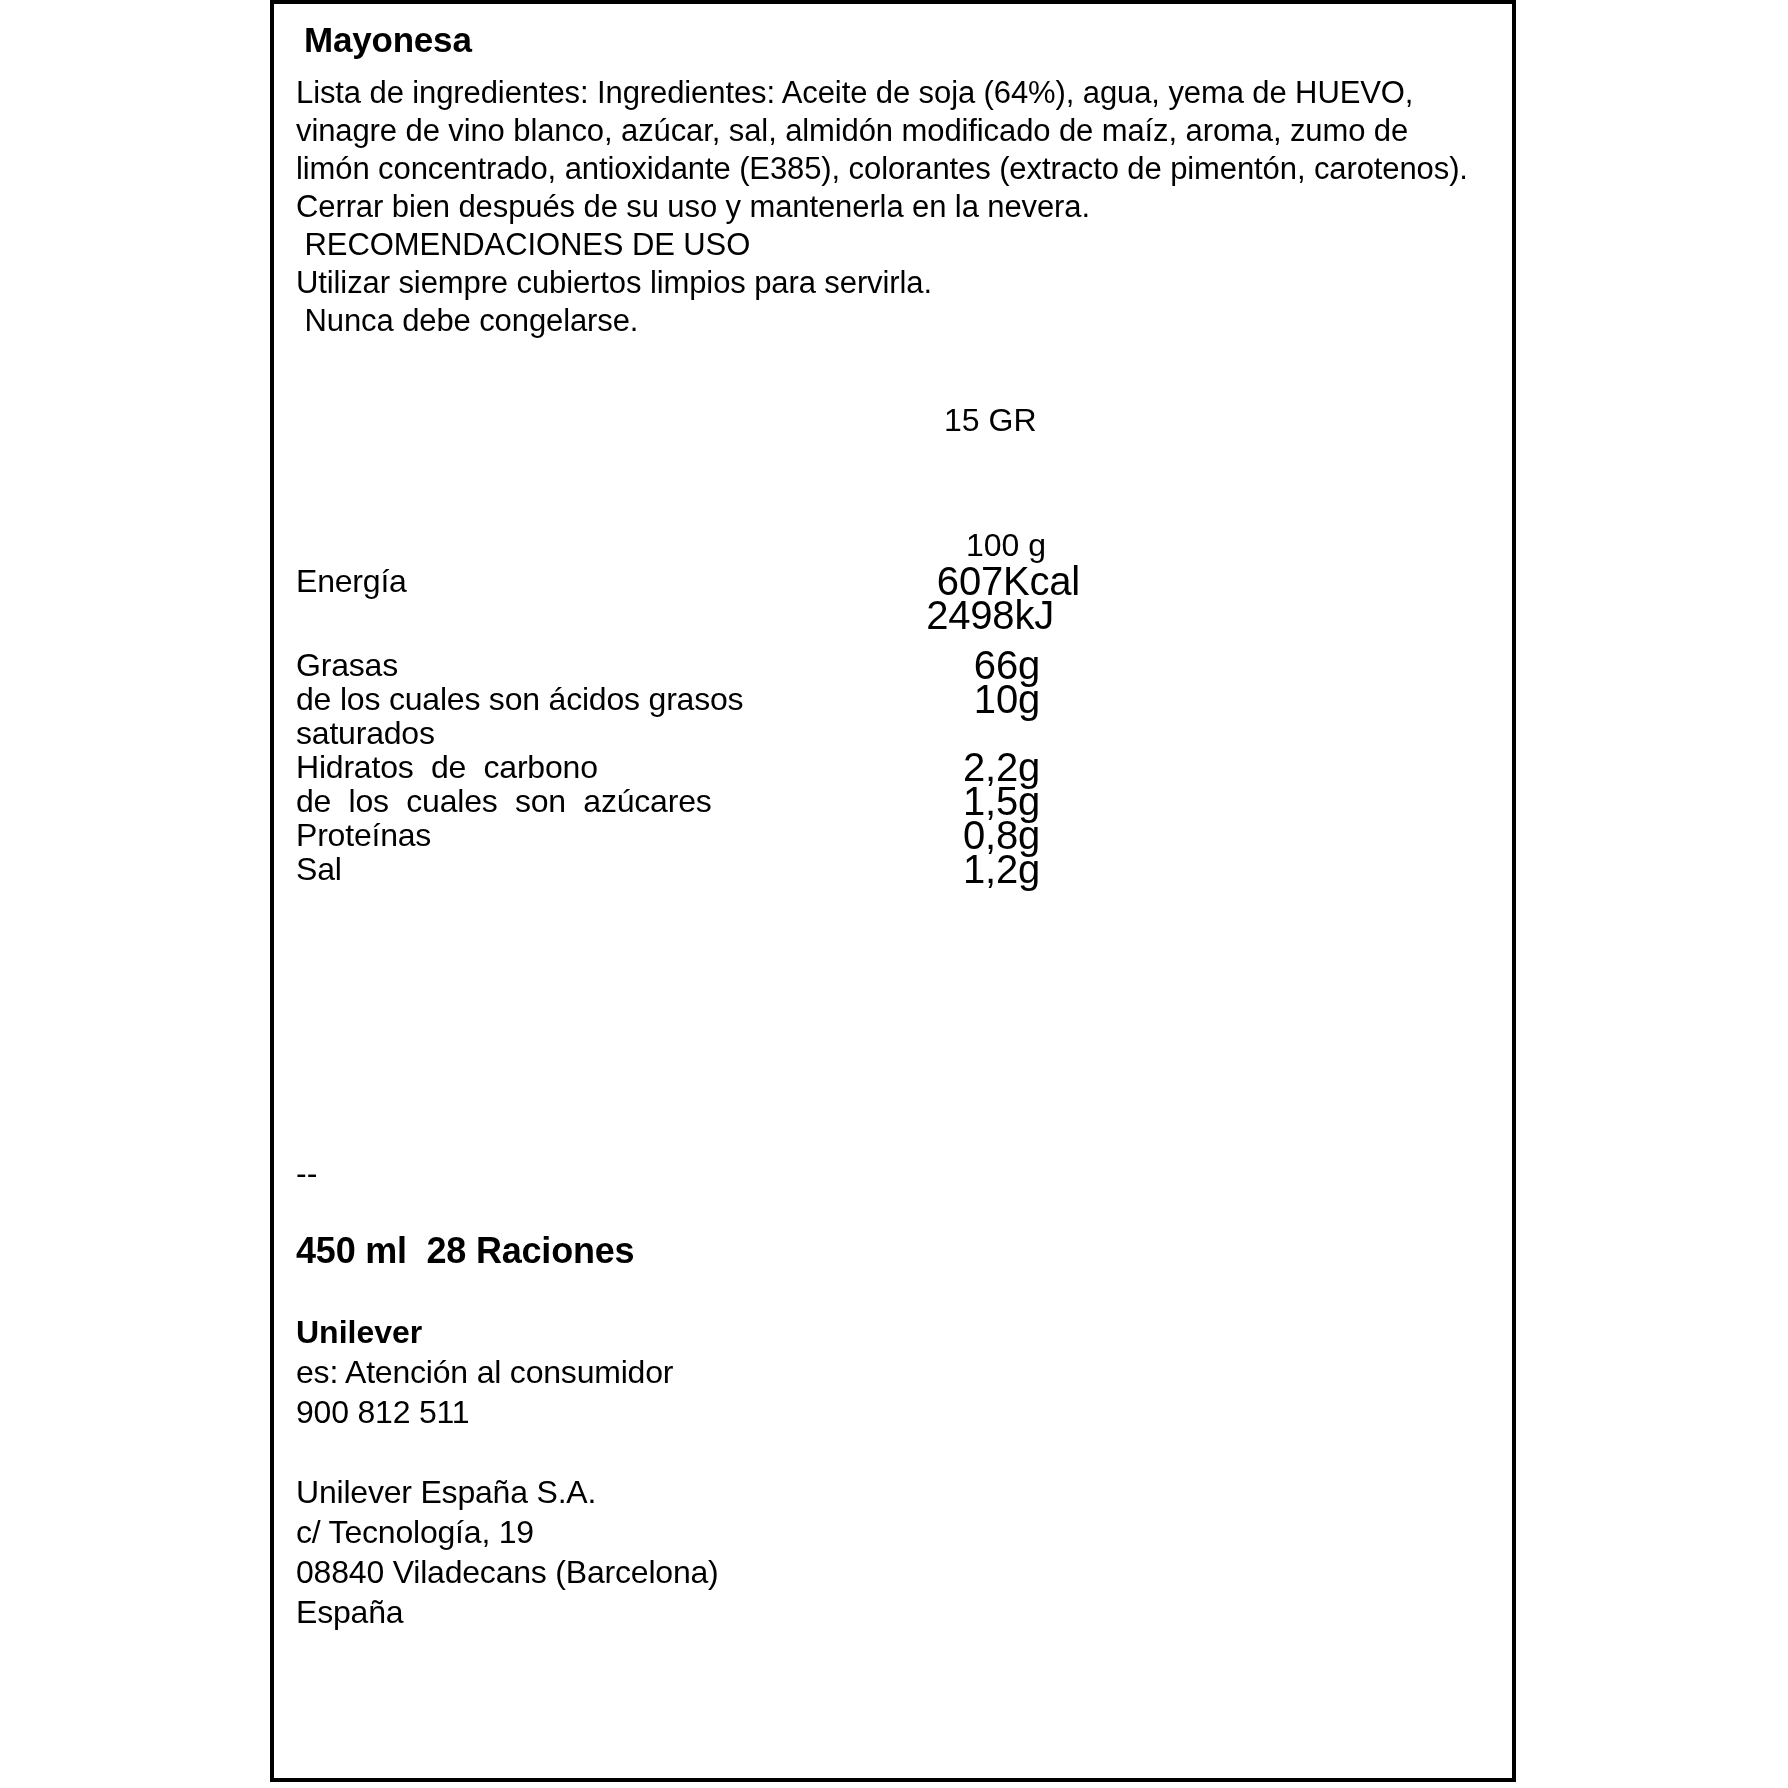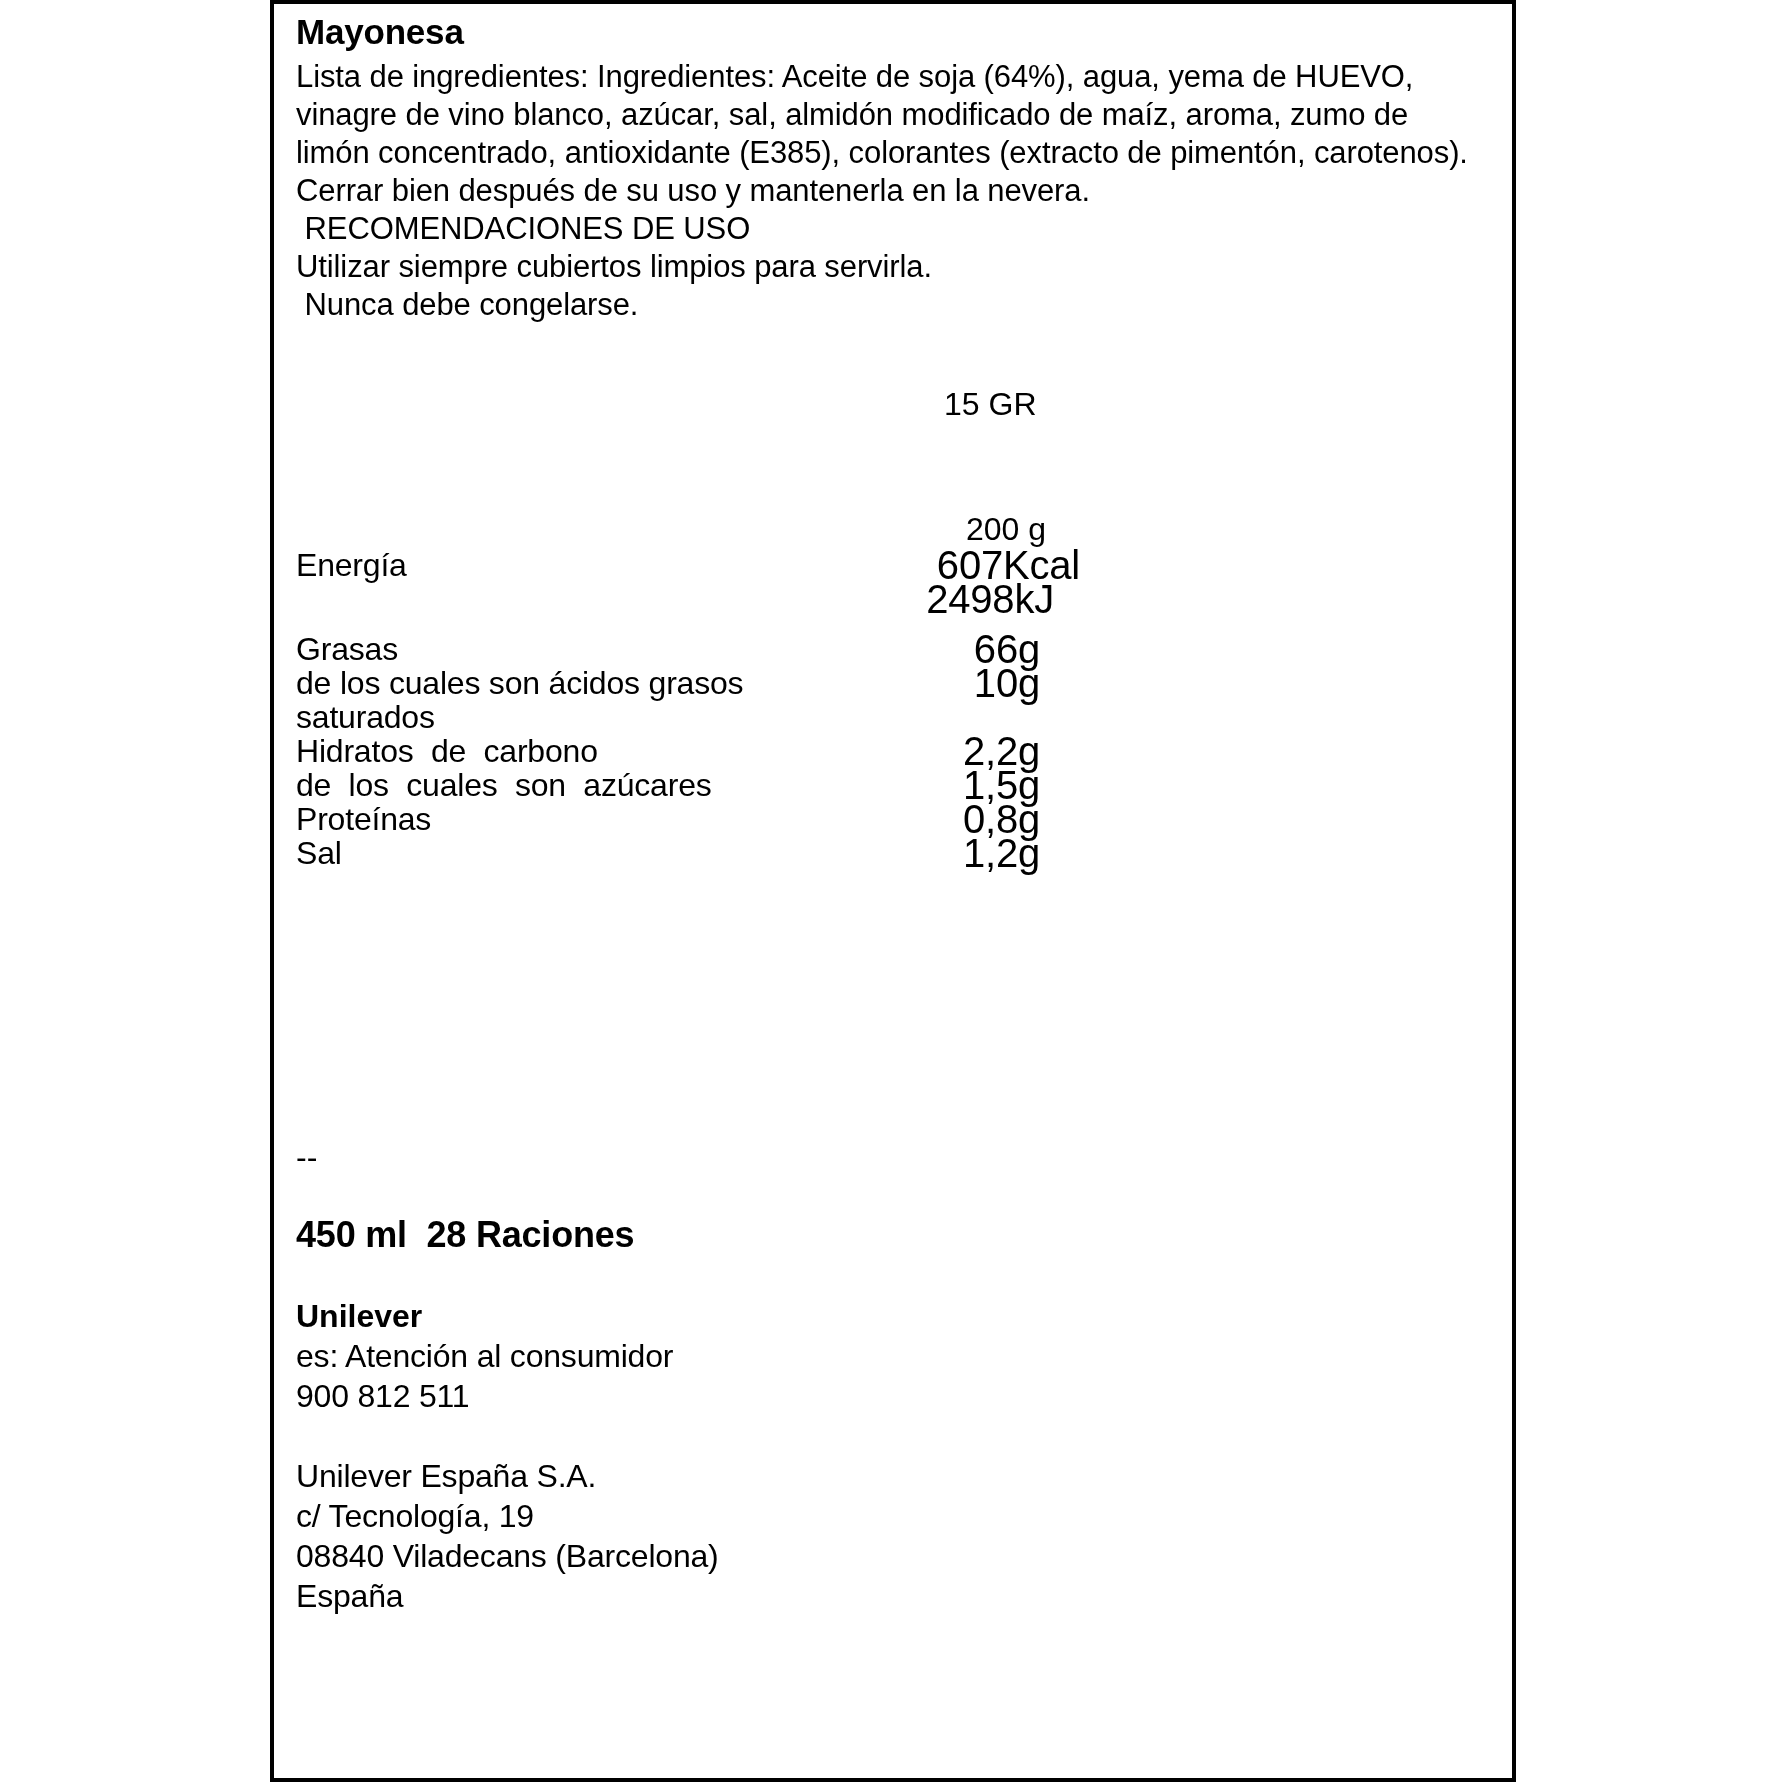--- a/index.html
+++ b/index.html
@@ -42,21 +42,21 @@
     top: 0px;
     right: 14px;
   }
 
   
   .product-title {
     font-size: 35px;
     font-weight: bold;
     letter-spacing: -0.2px;
     line-height: 44px;
-    margin: 0;
+    margin: 8px;
     padding-top: 6px;
   }
 
   .ingredients {
     font-size: 31px;
     line-height: 38px;
     letter-spacing: -0.1px;
     margin: 0;
     padding-top: 4px;
     width: 1185px;
@@ -187,21 +187,21 @@
 
       <div class="serving-wrap">
         <div class="serving-size">15 GR</div>
       </div>
 
       <div class="sp-56"></div>
 
       <div class="nutrition">
 
         <div class="nutri-header">
-          <span class="per100">200 g</span>
+          <span class="per100">100 g</span>
         </div>
 
         <div class="nrow">
           <span class="nlabel">Energía</span>
           <span class="nval u-kcal"><span>607</span><span>Kcal</span></span>
         </div>
 
         <div class="nrow">
           <span class="nlabel"></span>
           <span class="nval u-kj"><span>2498</span><span>kJ</span></span>

